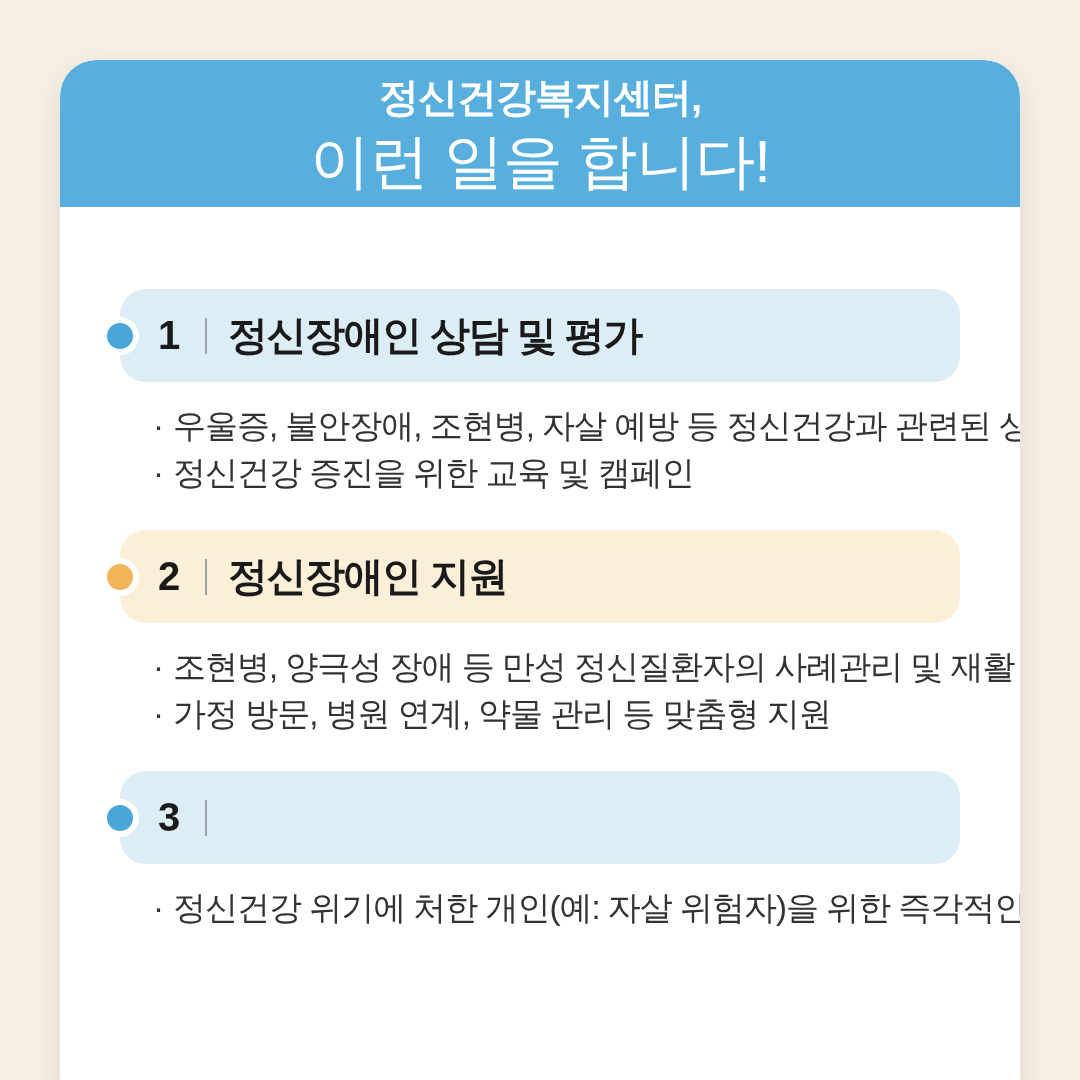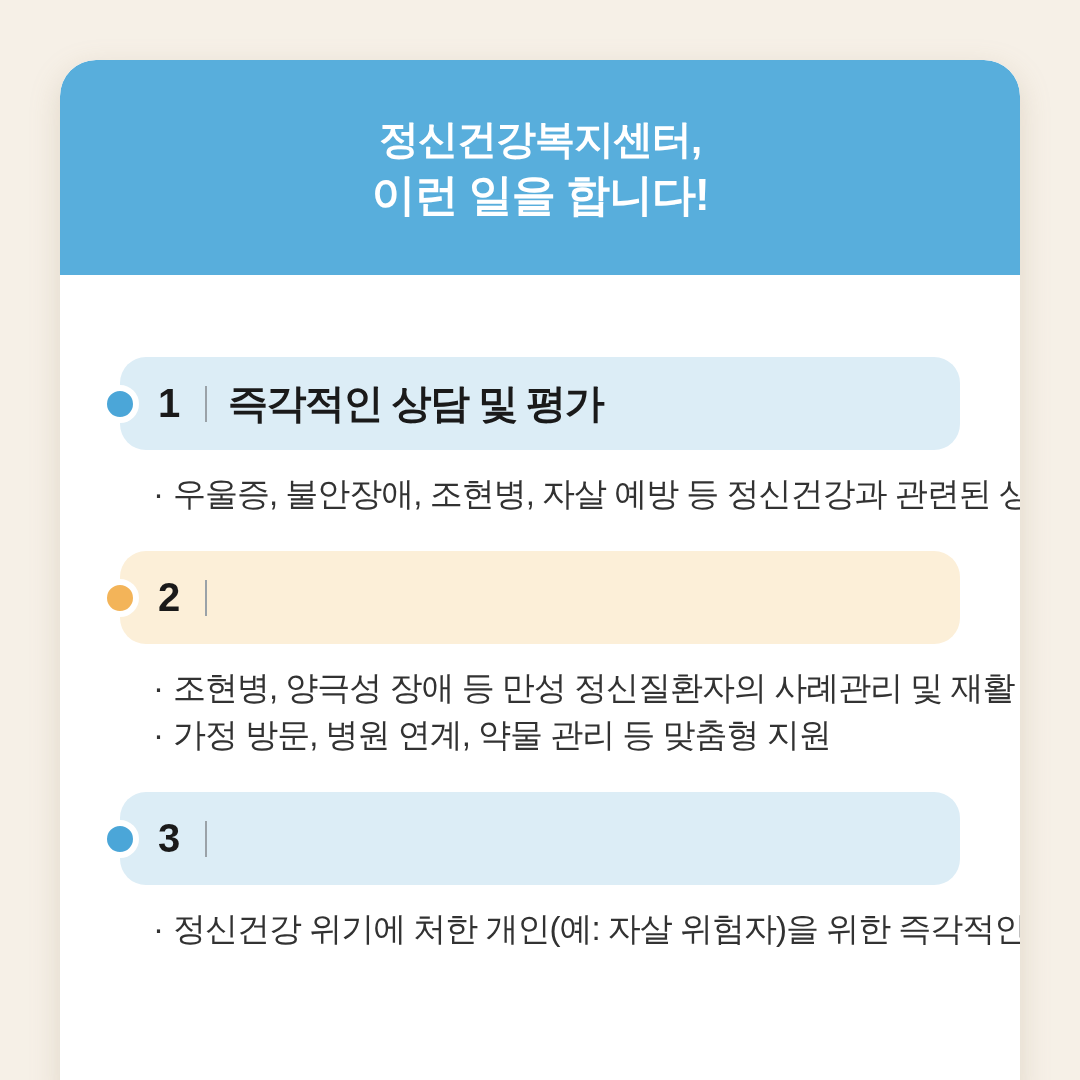--- a/index.html
+++ b/index.html
@@ -21,40 +21,40 @@
     left: 60px;
     top: 60px;
     width: 960px;
     height: 1060px; 
     background: #FFFFFF;
     border-radius: 36px;
     box-shadow: 0 10px 30px rgba(170, 150, 120, 0.28);
     overflow: hidden;
   }
   .header {
-    height: 215px;
+    height: 147px;
     background: #58AEDC;
     border-radius: 36px 36px 0 0;
     display: flex;
     flex-direction: column;
     align-items: center;
     justify-content: center;
     color: #FFFFFF;
     text-align: center;
   }
   .header-subtitle {
     font-size: 40px;
     font-weight: 600;
     letter-spacing: -1px;
     line-height: 1.15;
   }
   .header-title {
     margin-top: 10px;
-    font-size: 44px;
-    font-weight: 700;
+    font-size: 60px;
+    font-weight: 400;
     letter-spacing: -1px;
     line-height: 1.05;
   }
   .content {
     padding: 82px 60px 0 60px;
   }
   .section-box {
     position: relative;
     height: 93px;
     border-radius: 26px;
@@ -122,32 +122,36 @@
       <div class="header-subtitle">정신건강복지센터,</div>
       <div class="header-title">이런 일을 합니다!</div>
     </div>
 
     <div class="content">
 
       <div class="section-box blue">
         <span class="dot-marker" style="background-color: rgb(75, 166, 216);"></span>
         <span class="section-number">1</span>
         <span class="section-divider"></span>
-        <span class="section-title">즉각적인 상담 및 평가</span>
+        <span class="section-title">정신장애인 상담 및 평가</span>
       </div>
       <div class="bullets">
         <div class="bullet-line">
           <span class="bullet-glyph">·</span><span>우울증, 불안장애, 조현병, 자살 예방 등 정신건강과 관련된 상담 제공</span>
+        </div>
+        <div class="bullet-line">
+          <span class="bullet-glyph">·</span><span>정신건강 증진을 위한 교육 및 캠페인</span>
         </div>
       </div>
 
       <div class="section-box cream">
         <span class="dot-marker" style="background-color: rgb(243, 180, 89);"></span>
         <span class="section-number">2</span>
         <span class="section-divider"></span>
+        <span class="section-title">정신장애인 지원</span>
       </div>
       <div class="bullets">
         <div class="bullet-line">
           <span class="bullet-glyph">·</span><span>조현병, 양극성 장애 등 만성 정신질환자의 사례관리 및 재활 지원</span>
         </div>
         <div class="bullet-line">
           <span class="bullet-glyph">·</span><span>가정 방문, 병원 연계, 약물 관리 등 맞춤형 지원</span>
         </div>
       </div>
 

